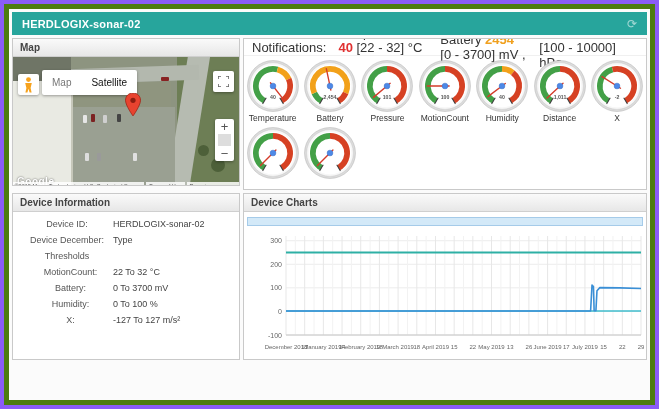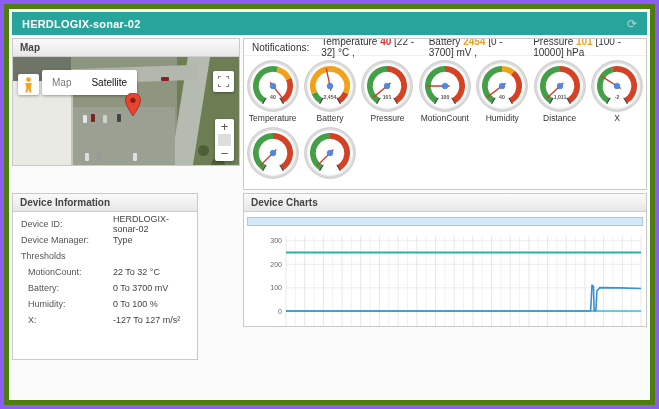--- a/index.html
+++ b/index.html
@@ -10,24 +10,24 @@
   
   .titlebar{position:absolute;left:3px;top:3px;right:3px;height:23px;background:#27a59c;color:#fff;
     display:flex;align-items:center;justify-content:space-between;padding:0 10px;box-sizing:border-box;}
   .titlebar .t{font-size:11px;font-weight:bold;letter-spacing:.2px;}
   .titlebar .ic{font-size:12px;opacity:.55;cursor:pointer;}
 
   
   .panel{position:absolute;background:#fff;border:1px solid #c9c9c9;box-sizing:border-box;overflow:hidden;}
   .phead{height:17px;background:linear-gradient(#fafafa,#e7e7e7);border-bottom:1px solid #cfcfcf;
     display:flex;align-items:center;justify-content:space-between;padding:0 7px;font-size:10px;font-weight:bold;color:#444;}
-  #map-panel{left:3px;top:29px;width:228px;height:128px;}
+  #map-panel{left:3px;top:29px;width:228px;height:148px;}
   #status-panel{left:234px;top:29px;right:3px;height:152px;}
-  #info-panel{left:3px;top:184px;width:186px;height:167px;}
-  #charts-panel{left:234px;top:184px;right:3px;height:134px;}
+  #info-panel{left:3px;top:184px;width:228px;height:167px;}
+  #charts-panel{left:234px;top:184px;right:3px;height:167px;}
 
   
   .map-canvas{position:relative;width:100%;height:133px;background:#8d9480;overflow:hidden;}
   .mlayer{position:absolute;}
   .m-dark-tl{left:0;top:0;width:58px;height:24px;background:#6f7566;}
   .m-bldg{left:0;top:24px;width:58px;height:109px;background:#e9eae3;border-right:2px solid #c6c7ba;}
   .m-grass-r{right:0;top:0;width:62px;height:133px;background:#6d7e55;}
   .m-road-v{right:40px;top:-6px;width:22px;height:150px;background:#b6bbb1;transform:rotate(9deg);}
   .m-road-h{left:56px;top:10px;width:130px;height:15px;background:#b3b8ae;transform:rotate(-2deg);}
   .m-park{left:58px;top:50px;width:104px;height:83px;background:#9aa092;}
@@ -45,28 +45,28 @@
   .gm-zoom{right:5px;top:62px;width:19px;height:42px;display:flex;flex-direction:column;cursor:pointer;}
   .gm-zoom span{flex:1;display:flex;align-items:center;justify-content:center;font-size:13px;color:#555;}
   .gm-zoom .zdiv{height:1px;background:#ddd;margin:0 3px;}
   .gm-marker{position:absolute;left:112px;top:36px;width:16px;height:24px;cursor:pointer;}
   .gm-google{position:absolute;left:4px;bottom:3px;font-size:10px;font-weight:bold;color:#fff;text-shadow:0 0 2px rgba(0,0,0,.7);letter-spacing:.5px;}
   .gm-attr{position:absolute;right:0;bottom:0;display:flex;gap:2px;align-items:center;font-size:5.5px;color:#555;}
   .gm-attr span{background:rgba(255,255,255,.85);padding:1px 3px;white-space:nowrap;}
 
   
   .sh-right{font-weight:normal;font-size:9px;color:#555;}
-  .notif{height:16px;display:flex;align-items:center;gap:12px;padding:0 8px;font-size:10px;color:#333;border-bottom:1px solid #f0f0f0;}
+  .notif{height:16px;display:flex;align-items:center;gap:12px;padding:0 8px;font-size:13px;color:#333;border-bottom:1px solid #f0f0f0;}
   .gauges{display:flex;flex-wrap:wrap;}
   .gcell{width:14.28%;box-sizing:border-box;display:flex;flex-direction:column;align-items:center;padding-top:4px;}
   .glabel{font-size:8.5px;color:#333;margin-top:1px;}
 
   
   .irow{display:flex;align-items:center;height:16px;font-size:9px;color:#555;padding:0 8px;}
-  .irow .il{width:92px;flex:none;}
+  .irow .il{width:92px;flex:none;text-align:center;}
   .irow.indent .il{padding-left:7px;width:85px;}
   .irow .iv{color:#444;}
 
   
   .chart-scroll{height:7px;margin:5px 3px 2px 3px;background:#d3e9f8;border:1px solid #a5cbe9;cursor:pointer;}
   .statusword{font-weight:bold;}
 </style>
 </head>
 <body>
 
@@ -289,21 +289,21 @@
     <div class="panel" id="info-panel">
       <div class="phead">
         <span>Device Information</span>
       </div>
       <div id="info-rows" style="padding-top:4px;">
           <div class="irow">
             <span class="il">Device ID:</span>
             <span class="iv">HERDLOGIX-sonar-02</span>
           </div>
           <div class="irow">
-            <span class="il">Device Manager:</span>
+            <span class="il">Device December:</span>
             <span class="iv">Type</span>
           </div>
           <div class="irow">
             <span class="il">Thresholds</span>
             <span class="iv"></span>
           </div>
           <div class="irow indent">
             <span class="il">MotionCount:</span>
             <span class="iv">22 To 32 °C</span>
           </div>

